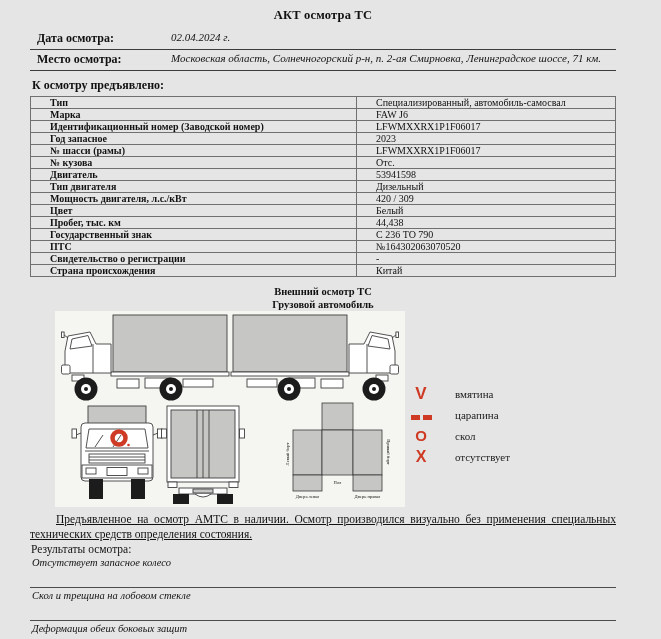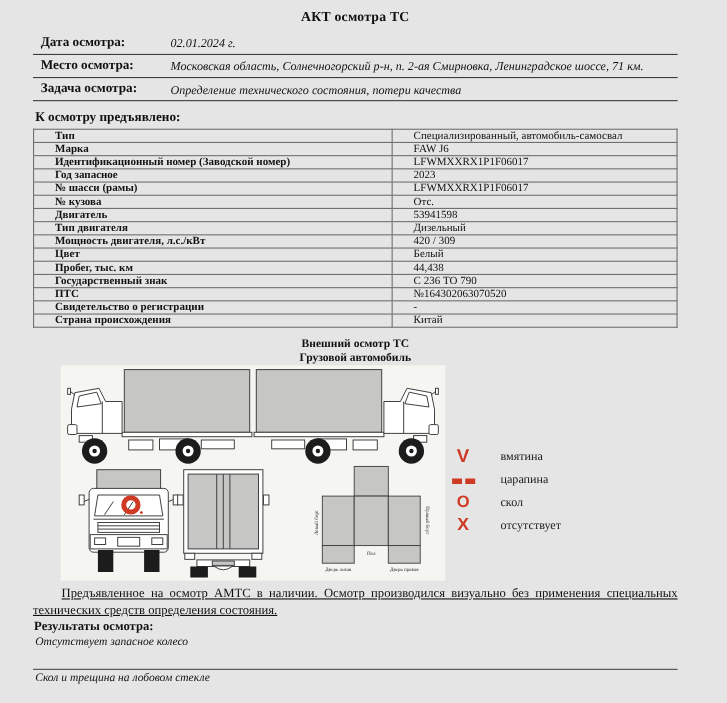--- a/index.html
+++ b/index.html
@@ -4,21 +4,21 @@
 <style>
   html,body{margin:0;padding:0;background:#ffffff;}
   .page{
     position:relative;width:661px;height:639px;background:#e5e5e5;
     font-family:"Liberation Serif", serif;color:#111;overflow:hidden;
   }
   .content{margin:0 45px 0 30px;}
   .doc-title{margin-top:8px;text-align:center;font-weight:bold;font-size:12.5px;letter-spacing:.2px;}
   
   .hdr{margin-top:6px;}
-  .hrow{display:flex;align-items:flex-end;border-bottom:1.2px solid #3c3c3c;padding:2px 0 3px 7px;}
+  .hrow{display:flex;align-items:flex-start;border-bottom:1.2px solid #3c3c3c;padding:2px 0 3px 7px;gap:16px;}
   .hlabel{font-weight:bold;font-size:12px;width:118px;flex:0 0 118px;}
   .hvalue{font-style:italic;font-size:11px;}
   .sec-heading{margin-top:7px;font-weight:bold;font-size:12px;padding-left:2px;}
   
   table.veh{border-collapse:collapse;width:100%;margin-top:3px;table-layout:fixed;}
   table.veh td{border:1px solid #707070;font-size:10px;line-height:11px;padding:0 19px;white-space:nowrap;overflow:hidden;}
   table.veh td.lab{font-weight:bold;width:287px;}
   
   .insp-title{font-weight:bold;font-size:10.5px;line-height:13px;text-align:center;}
   .insp-title.first{margin-top:8px;}
@@ -27,44 +27,40 @@
   .legend{position:absolute;left:350px;top:72px;width:190px;}
   .legend-item{display:flex;align-items:center;height:21px;}
   .legend-sym{width:32px;text-align:center;color:#cf3a24;font-family:"Liberation Sans",sans-serif;font-weight:900;}
   .sym-v{font-size:17px;}
   .sym-o{font-size:15px;letter-spacing:0;}
   .sym-x{font-size:16px;}
   .sym-dash i{display:inline-block;width:9px;height:5px;background:#cf3a24;margin:0 1.5px;}
   .legend-label{margin-left:18px;font-size:11px;color:#1c1c1c;}
   
   .summary{margin:5px 0 0 0;font-size:11.5px;line-height:15px;text-align:justify;text-indent:26px;text-decoration:underline;}
-  .results-heading{font-weight:bold;font-size:11.5px;margin-top:1px;padding-left:1px;}
+  .results-heading{font-weight:normal;font-size:11.5px;margin-top:1px;padding-left:1px;}
   .result-row{font-size:10.5px;font-style:italic;line-height:12px;padding:2px 0 18px 2px;border-bottom:1.2px solid #4c4c4c;}
   .result-row.strong{font-weight:bold;font-size:11.5px;}
   svg text{font-family:"Liberation Serif", serif;fill:#222;}
 </style>
 </head>
 <body>
 
 <div class="page">
   <div class="content">
     <div class="doc-title">АКТ осмотра ТС</div>
 
     <div class="hdr">
       <div class="hrow">
         <span class="hlabel">Дата осмотра:</span>
-        <span class="hvalue">02.01.2024 г.</span>
+        <span class="hvalue">02.04.2024 г.</span>
       </div>
       <div class="hrow">
         <span class="hlabel">Место осмотра:</span>
         <span class="hvalue">Московская область, Солнечногорский р-н, п. 2-ая Смирновка, Ленинградское шоссе, 71 км.</span>
-      </div>
-      <div class="hrow">
-        <span class="hlabel">Задача осмотра:</span>
-        <span class="hvalue">Определение технического состояния, потери качества</span>
       </div>
     </div>
 
     <div class="sec-heading">К осмотру предъявлено:</div>
 
     <table class="veh">
       <tbody>
         <tr>
             <td class="lab">Тип</td>
             <td>Специализированный, автомобиль-самосвал</td>

